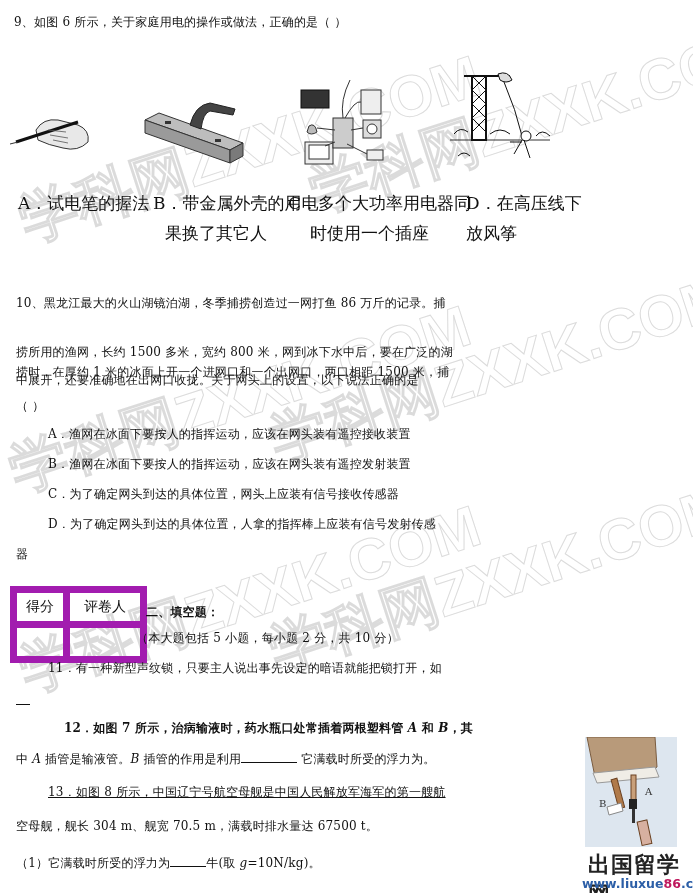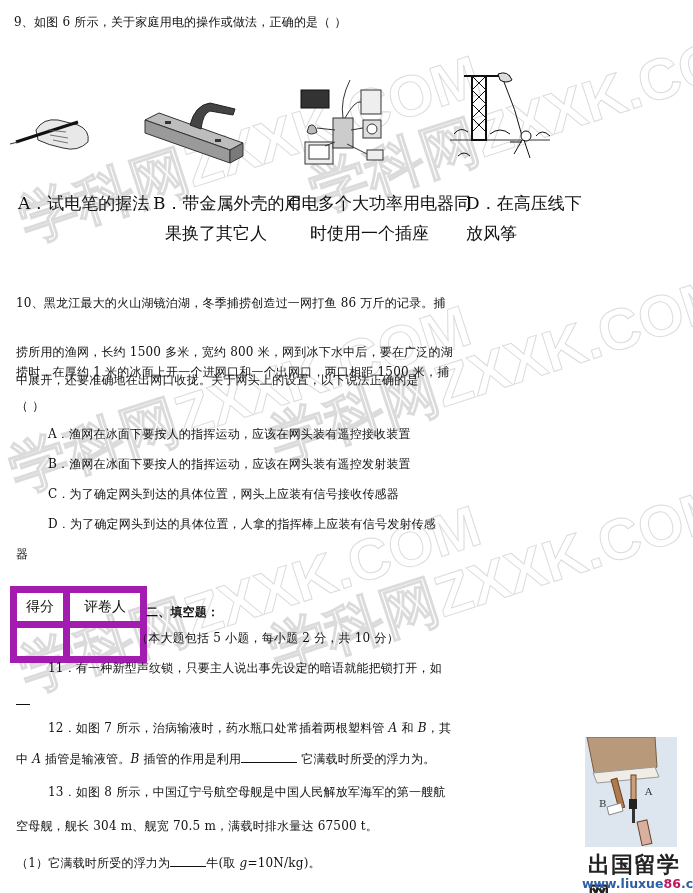--- a/index.html
+++ b/index.html
@@ -111,24 +111,24 @@
   </tr>
 </tbody>
   </table>
 
 <div class="line" style="left:146px;top:604px;font-weight:bold;">二、填空题：</div>
 <div class="line" style="left:136px;top:630px;">（本大题包括 5 小题，每小题 2 分，共 10 分）</div>
 
 <div class="line" style="left:48px;top:660px;">11．有一种新型声纹锁，只要主人说出事先设定的暗语就能把锁打开，如</div>
 <div class="line" style="left:16px;top:690px;"><span class="blank" style="width:14px;"></span></div>
 
-<div class="line" style="left:48px;top:720px;"><span>12．如图 7 所示，治病输液时，药水瓶口处常插着两根塑料管 </span><i class="var">A</i><span> 和 </span><i class="var">B</i><span>，其</span></div>
+<div class="line" style="left:64px;top:720px;font-weight:bold;"><span>12．如图 7 所示，治病输液时，药水瓶口处常插着两根塑料管 </span><i class="var">A</i><span> 和 </span><i class="var">B</i><span>，其</span></div>
 <div class="line" style="left:16px;top:748px;"><span>中 </span><i class="var">A</i><span> 插管是输液管。</span><i class="var">B</i><span> 插管的作用是利用</span><span class="blank" style="width:56px;"></span><span> 它满载时所受的浮力为。</span></div>
 
-<div class="line" style="left:48px;top:784px;">13．如图 8 所示，中国辽宁号航空母舰是中国人民解放军海军的第一艘航</div>
+<div class="line" style="left:48px;top:784px;text-decoration:underline;">13．如图 8 所示，中国辽宁号航空母舰是中国人民解放军海军的第一艘航</div>
 <div class="line" style="left:16px;top:818px;">空母舰，舰长 304 m、舰宽 70.5 m，满载时排水量达 67500 t。</div>
 <div class="line" style="left:16px;top:852px;"><span>（1）它满载时所受的浮力为</span><span class="blank" style="width:36px;"></span><span>牛(取 </span><i class="var">g</i><span>=10N/kg)。</span></div>
 
 <div class="fig" style="left:585px;top:737px;width:92px;height:110px;background:#dde6ef;">
   <svg width="92" height="110">
     <path d="M2 0 L70 0 L72 30 Q60 40 40 36 L10 40 Z" fill="#b89a7a" stroke="#7a5c40"></path>
     <path d="M8 36 L70 30 L74 40 L12 46 Z" fill="#f0ede6" stroke="#999"></path>
     <rect x="26" y="42" width="6" height="30" fill="#b07a4a" stroke="#6a4020" transform="rotate(-15 29 42)"></rect>
     <rect x="46" y="38" width="5" height="26" fill="#c9a07a" stroke="#6a4020"></rect>
     <path d="M22 70 L36 66 L38 74 L24 78 Z" fill="#fff" stroke="#888"></path>

